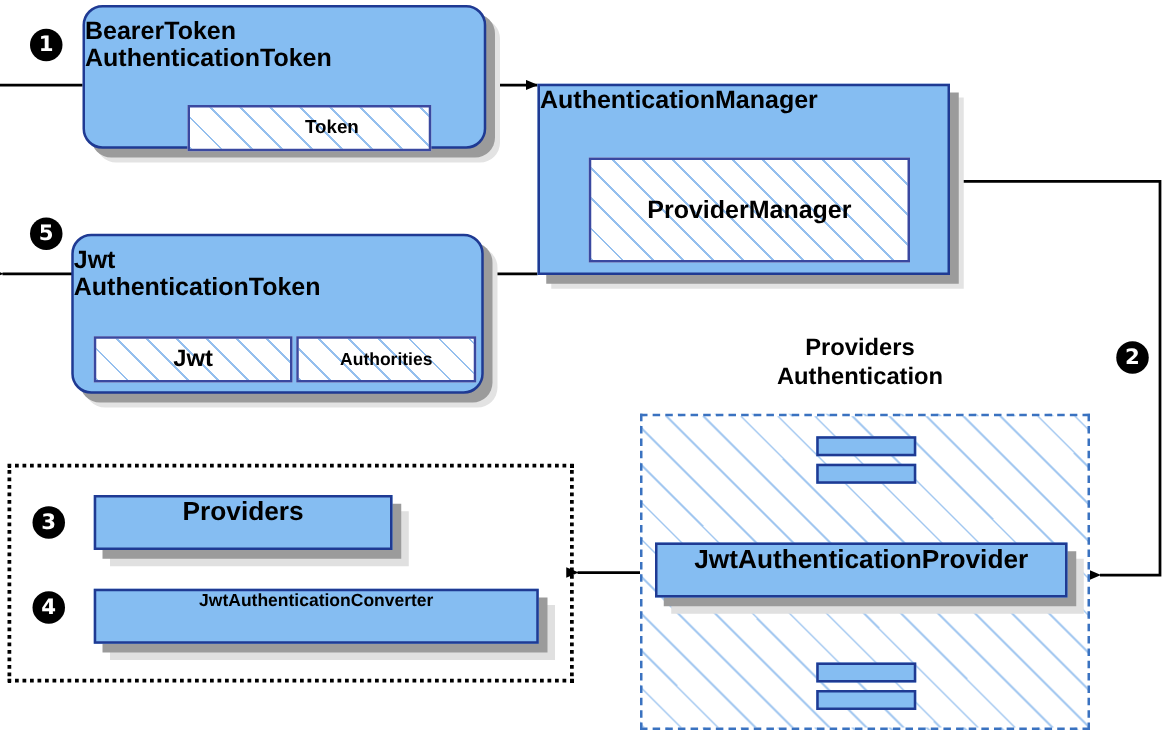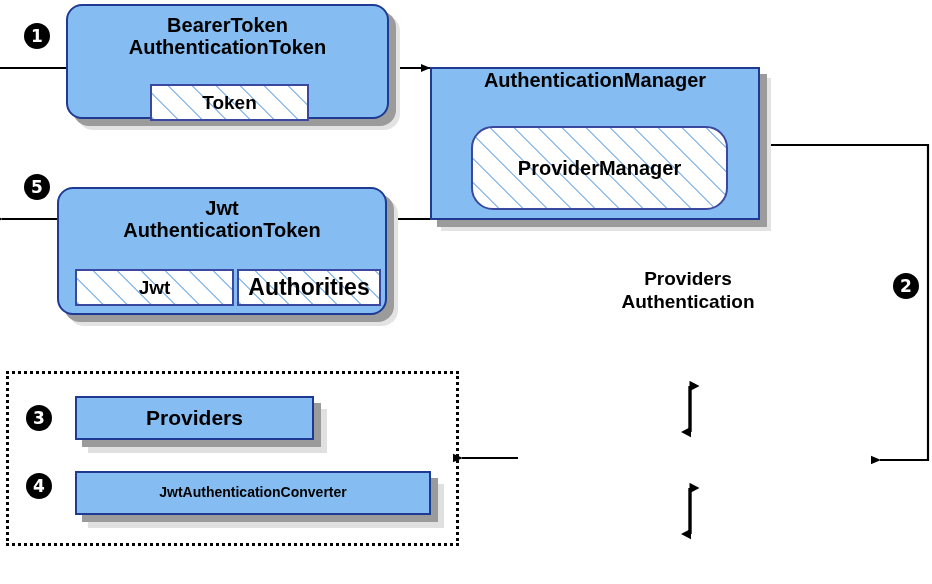--- a/index.html
+++ b/index.html
@@ -22,21 +22,21 @@
     top: 0;
     width: 932px;
     height: 584px;
   }
   .node {
     position: absolute;
     box-sizing: border-box;
     color: #000000;
     font-weight: bold;
     display: flex;
-    align-items: center;
+    align-items: flex-start;
     justify-content: center;
     text-align: center;
     line-height: 1.12;
   }
   
   .blue-round {
     background: #85bdf2;
     border: 2px solid #1f3a93;
     border-radius: 16px;
     box-shadow: 7px 7px 0 0 #9b9b9b, 11px 11px 0 0 #e3e3e3;
@@ -160,48 +160,60 @@
 
   <div class="step-num" style="left:24px; top:23px;">1</div>
   <div class="step-num" style="left:893px; top:273px;">2</div>
   <div class="step-num" style="left:26px; top:405px;">3</div>
   <div class="step-num" style="left:26px; top:473px;">4</div>
   <div class="step-num" style="left:24px; top:174px;">5</div>
 
   <div class="node blue-round" style="left:66px; top:4px; width:323px; height:115px; font-size:20px;">
     <span class="title-line">BearerToken</span>
     <span class="title-line">AuthenticationToken</span>
-    <div class="hatch" style="position:absolute; left:82px; top:78px; width:155px; height:33px; font-size:19px;">
+    <div class="hatch" style="position:absolute; left:82px; top:78px; width:155px; height:33px; font-size:15px;padding-left:36px;">
       <span>Token</span>
     </div>
   </div>
 
   <div class="node blue-round" style="left:57px; top:155px; width:330px; height:128px; font-size:20px;margin-top:32px;">
     <span class="title-line">Jwt</span>
     <span class="title-line">AuthenticationToken</span>
     <div class="hatch" style="position:absolute; left:16px; top:80px; width:155px; height:33px; font-size:19px;">
       <span>Jwt</span>
     </div>
-    <div class="hatch" style="position:absolute; left:178px; top:80px; width:140px; height:33px; font-size:23px;">
+    <div class="hatch" style="position:absolute; left:178px; top:80px; width:140px; height:33px; font-size:14px;">
       <span>Authorities</span>
     </div>
   </div>
 
   <div class="node blue-rect" style="left:430px; top:67px; width:330px; height:153px; font-size:20px;">
     <span class="title-line">AuthenticationManager</span>
-    <div class="hatch" style="position:absolute; left:39px; top:57px; width:253px; height:80px; font-size:20px;border-radius:22px;">
+    <div class="hatch" style="position:absolute; left:39px; top:57px; width:253px; height:80px; font-size:20px;">
       <span>ProviderManager</span>
     </div>
   </div>
 
   <div class="zone-caption" style="left:590px; top:268px; width:196px;">
     <span class="title-line">Providers</span>
     <span class="title-line">Authentication</span>
   </div>
 
+  <div class="providers-zone" style="left:512px; top:331px; width:360px; height:253px;">
+
+    <div class="mini-bar" style="left:139px; top:16px; width:80px; height:16px;"></div>
+    <div class="mini-bar" style="left:139px; top:38px; width:80px; height:16px;"></div>
+
+    <div class="mini-bar" style="left:139px; top:197px; width:80px; height:16px;"></div>
+    <div class="mini-bar" style="left:139px; top:219px; width:80px; height:16px;"></div>
+
+    <div class="node blue-flat" style="left:10px; top:101px; width:330px; height:44px; font-size:21px;">
+      <span>JwtAuthenticationProvider</span>
+    </div>
+  </div>
 
   <div class="dotted-zone" style="left:6px; top:371px; width:453px; height:175px;">
 
     <div class="node blue-flat" style="position:absolute; left:66px; top:22px; width:239px; height:44px; font-size:21px;">
       <span>Providers</span>
     </div>
 
     <div class="node blue-flat" style="position:absolute; left:66px; top:97px; width:356px; height:44px; font-size:14px;">
       <span>JwtAuthenticationConverter</span>
     </div>

